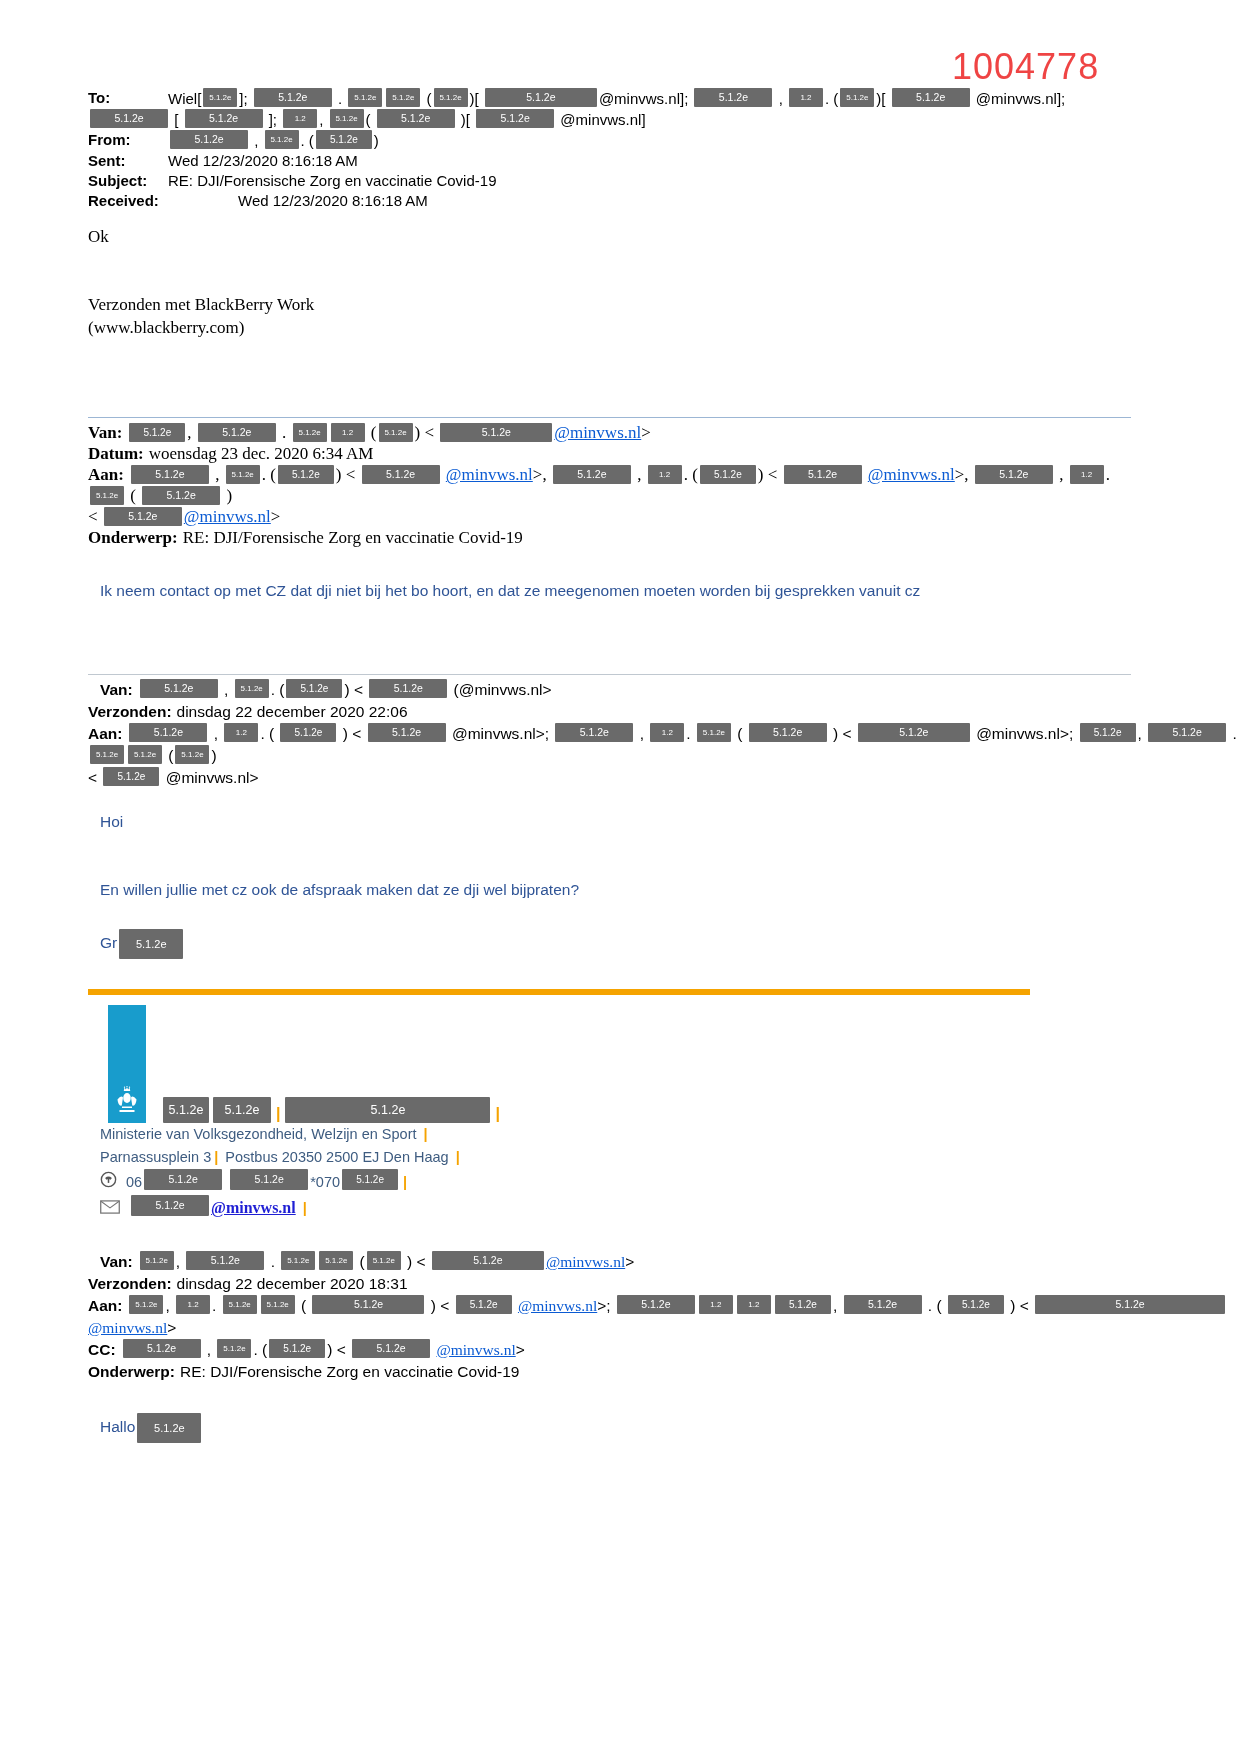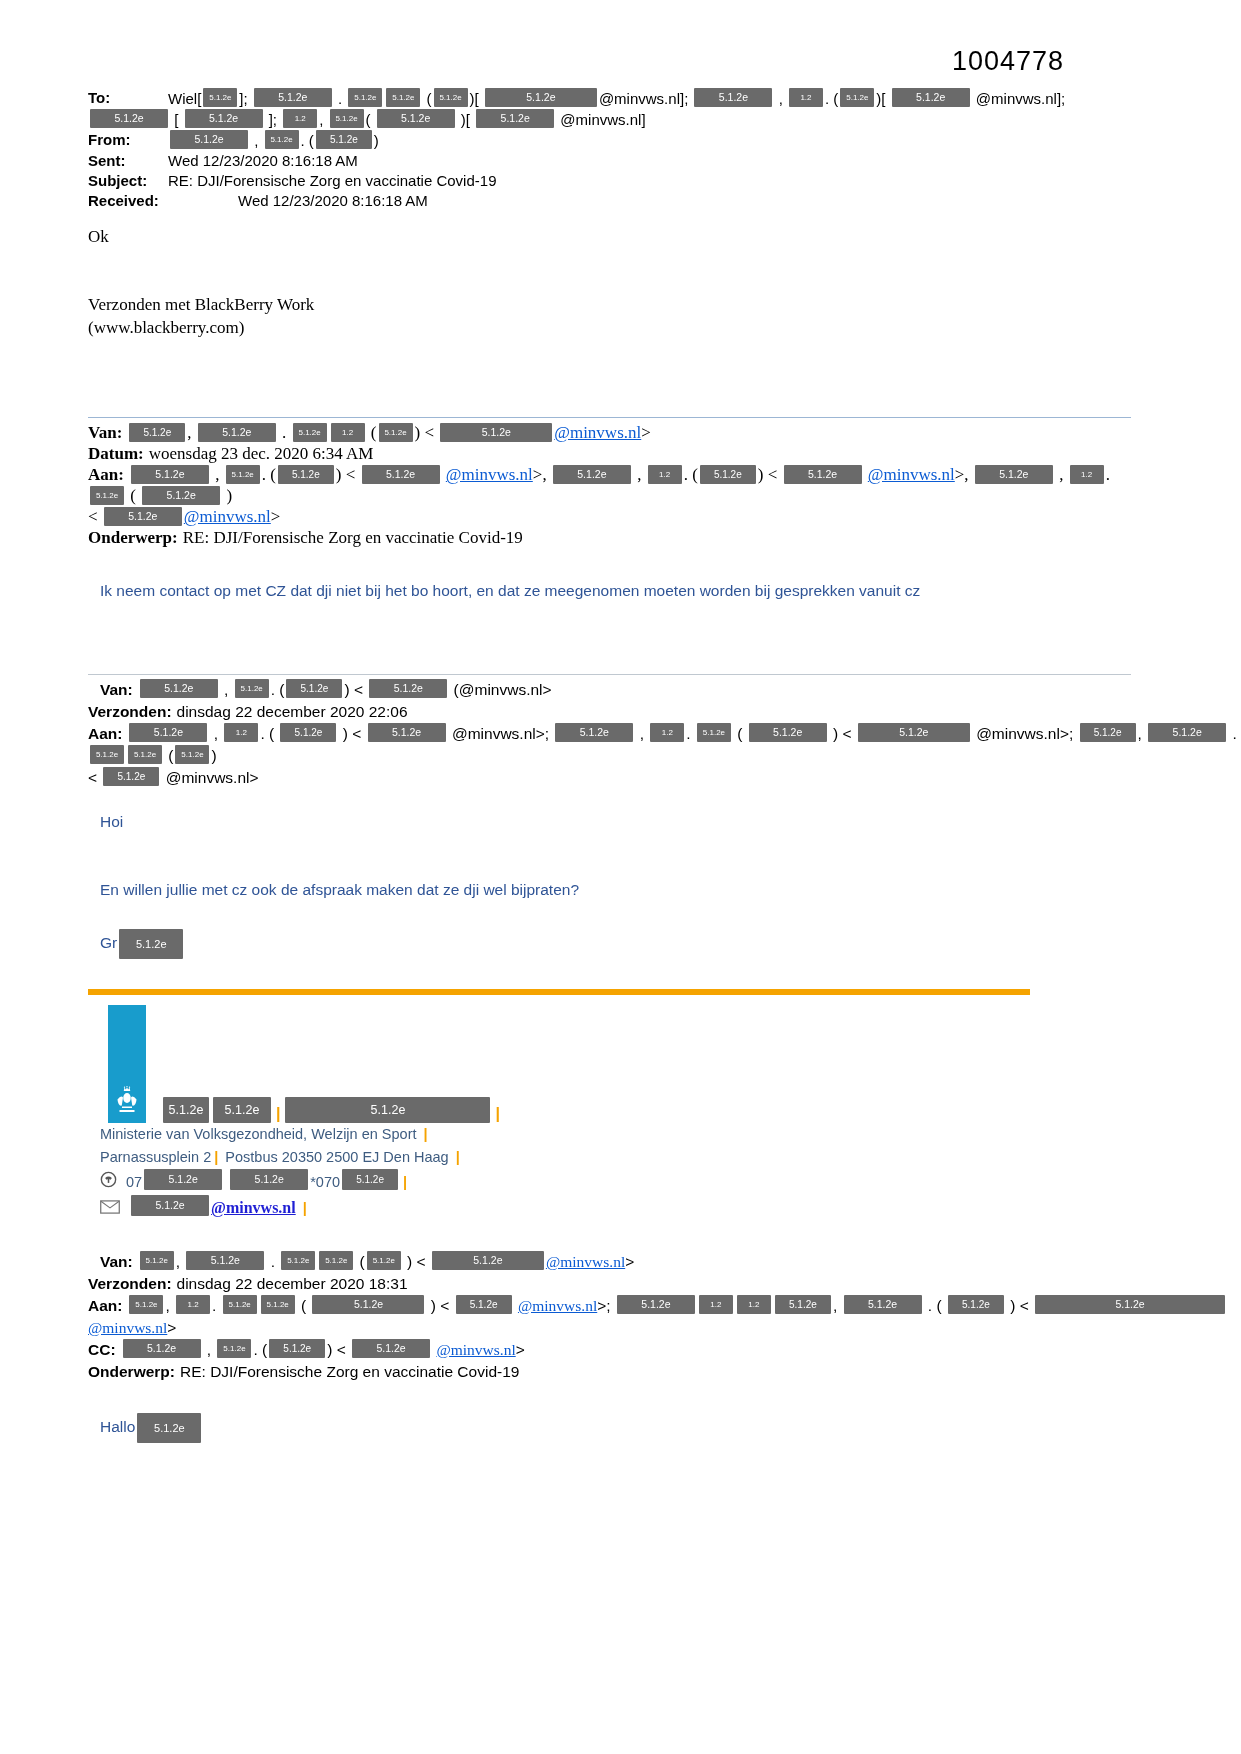--- a/index.html
+++ b/index.html
@@ -1,19 +1,19 @@
 <!DOCTYPE html>
 <html><head>
 <meta charset="utf-8">
 <style>
   html,body{margin:0;padding:0;background:#ffffff;}
   body{width:1241px;height:1754px;position:relative;overflow:hidden;
        font-family:"Liberation Sans",sans-serif;color:#000;}
   .page{position:relative;width:1241px;height:1754px;}
-  .doc-number{position:absolute;top:46px;left:952px;font-size:27px;letter-spacing:1px;color:#000000;}
+  .doc-number{position:absolute;top:46px;left:952px;font-size:36px;letter-spacing:1px;color:#ef4444;}
   .content{padding:88px 114px 0 88px;}
 
   
   .hrow{font-size:15px;line-height:20px;}
   .hlabel{display:inline-block;width:80px;font-weight:bold;vertical-align:top;}
   .hrow.received .hlabel{width:150px;}
   .hval{font-size:15px;}
 
   
   .redact{display:inline-block;background:#6a6a6a;color:#fff;text-align:center;
@@ -154,26 +154,26 @@
             <path d="M49 28 q-7-9-11-4 l2.5 16 q7 2 8.5-12 z"></path>
             <path d="M15 49 h30 v4 h-30 z"></path>
             <path d="M20 42 h20 v3 h-20 z"></path>
           </g>
         </svg>
       </div>
       <div class="sig-boxes"><span class="redact sm">5.1.2e</span><span class="redact md">5.1.2e</span><span class="orange-sep">|</span><span class="redact xl">5.1.2e</span><span class="orange-sep">|</span></div>
     </div>
 
     <div class="sig-line"><span class="tk-text">Ministerie van Volksgezondheid, Welzijn en Sport </span><span class="orange-sep">|</span></div>
-    <div class="sig-line"><span class="tk-text">Parnassusplein 2</span><span class="orange-sep">|</span><span class="tk-text"> Postbus 20350 2500 EJ Den Haag </span><span class="orange-sep">|</span></div>
+    <div class="sig-line"><span class="tk-text">Parnassusplein 3</span><span class="orange-sep">|</span><span class="tk-text"> Postbus 20350 2500 EJ Den Haag </span><span class="orange-sep">|</span></div>
     <div class="sig-line"><span class="icon"><svg viewBox="0 0 20 20" width="17" height="17">
             <circle cx="10" cy="10" r="8.4" fill="none" stroke="#555" stroke-width="1.6"></circle>
             <path d="M6 8.2 q4-3.4 8 0 l-1.6 2 q-2.4-1.8-4.8 0 z" fill="#555"></path>
             <rect x="9.1" y="9.4" width="1.8" height="4.6" fill="#555"></rect>
-          </svg></span><span class="tk-text"> 07</span><span class="redact md">5.1.2e</span><span class="tk-text"> </span><span class="redact md">5.1.2e</span><span class="tk-text">*070</span><span class="redact sm">5.1.2e</span><span class="orange-sep">|</span></div>
+          </svg></span><span class="tk-text"> 06</span><span class="redact md">5.1.2e</span><span class="tk-text"> </span><span class="redact md">5.1.2e</span><span class="tk-text">*070</span><span class="redact sm">5.1.2e</span><span class="orange-sep">|</span></div>
     <div class="sig-line"><span class="icon"><svg viewBox="0 0 22 15" width="20" height="14">
             <rect x="0.8" y="0.8" width="20.4" height="13.4" fill="none" stroke="#777" stroke-width="1.4"></rect>
             <path d="M1 1.2 L11 8.4 L21 1.2" fill="none" stroke="#777" stroke-width="1.2"></path>
           </svg></span><span class="tk-text"> </span><span class="redact md">5.1.2e</span><span class="email-link">@minvws.nl</span><span class="tk-text"> </span><span class="orange-sep">|</span></div>
 
     <div class="quoted sans email3">
       <div class="qrow indent">
         <span class="qlabel">Van:</span><span><span class="redact xs">5.1.2e</span><span class="tk-text">, </span><span class="redact md">5.1.2e</span><span class="tk-text"> . </span><span class="redact xs">5.1.2e</span><span class="redact xs">5.1.2e</span><span class="tk-text"> (</span><span class="redact xs">5.1.2e</span><span class="tk-text"> ) &lt; </span><span class="redact lg">5.1.2e</span><span class="email-link">@minvws.nl</span><span class="tk-text">&gt;</span></span>
       </div>
       <div class="qrow">

